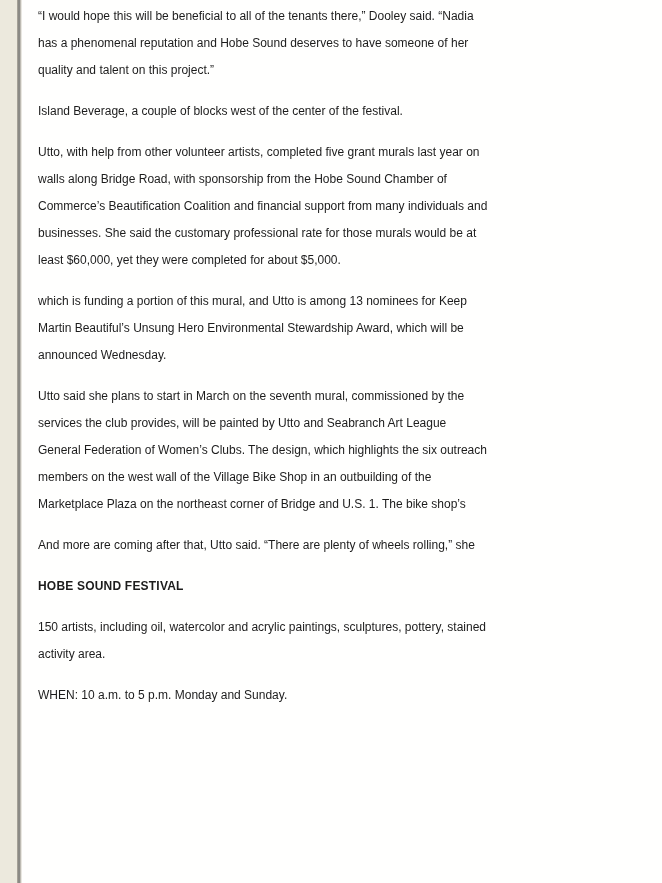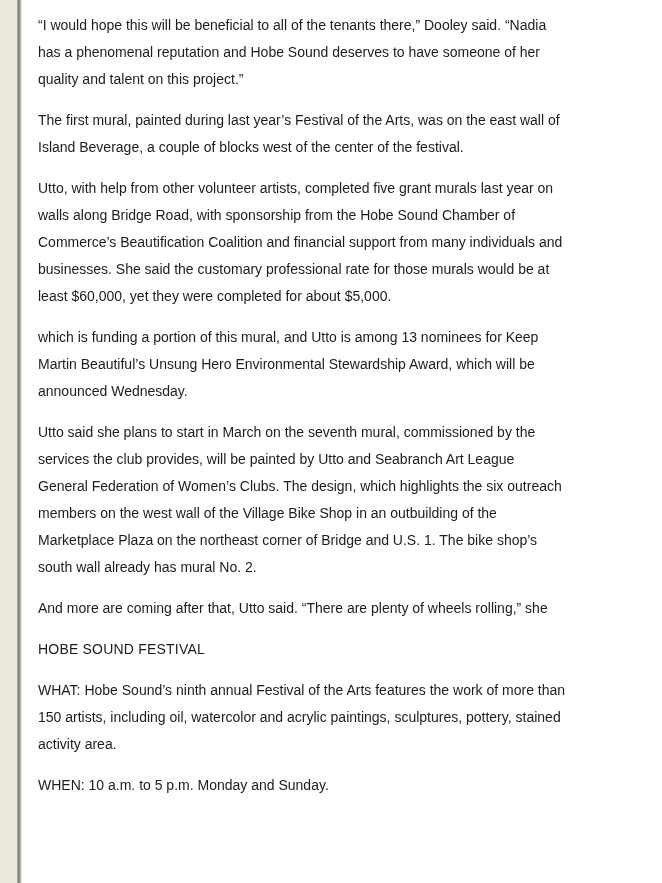--- a/index.html
+++ b/index.html
@@ -27,56 +27,55 @@
     flex: 0 0 5px;
     background: linear-gradient(to right,
       #a5a197 0px, #a5a197 1px,
       #8b8a85 1px, #8b8a85 3px,
       #bdbab2 3px, #bdbab2 4px,
       #e9e7e1 4px, #e9e7e1 5px);
   }
   .content {
     flex: 1 1 auto;
     background: #fffffe;
-    padding: 12px 18px 0 16px;
+    padding: 3px 18px 0 16px;
     font-family: "Liberation Sans", "DejaVu Sans", sans-serif;
-    font-size: 14px;
+    font-size: 12px;
     line-height: 27px;
     color: #1c1c1c;
     overflow: hidden;
   }
   .para {
     margin: 0 0 14px 0;
     padding: 0;
   }
   .line {
     display: block;
     white-space: nowrap;
   }
   .heading {
-    font-weight: 400;
+    font-weight: 700;
     letter-spacing: 0.2px;
   }
 </style>
 </head>
 <body>
 
 <div class="window">
   <div class="gutter"></div>
   <div class="border-line"></div>
   <div class="content">
 
     <p class="para">
       <span class="line">“I would hope this will be beneficial to all of the tenants there,” Dooley said. “Nadia</span>
       <span class="line">has a phenomenal reputation and Hobe Sound deserves to have someone of her</span>
       <span class="line">quality and talent on this project.”</span>
     </p>
 
     <p class="para">
-      <span class="line">The first mural, painted during last year’s Festival of the Arts, was on the east wall of</span>
       <span class="line">Island Beverage, a couple of blocks west of the center of the festival.</span>
     </p>
 
     <p class="para">
       <span class="line">Utto, with help from other volunteer artists, completed five grant murals last year on</span>
       <span class="line">walls along Bridge Road, with sponsorship from the Hobe Sound Chamber of</span>
       <span class="line">Commerce’s Beautification Coalition and financial support from many individuals and</span>
       <span class="line">businesses. She said the customary professional rate for those murals would be at</span>
       <span class="line">least $60,000, yet they were completed for about $5,000.</span>
     </p>
@@ -86,33 +85,31 @@
       <span class="line">Martin Beautiful’s Unsung Hero Environmental Stewardship Award, which will be</span>
       <span class="line">announced Wednesday.</span>
     </p>
 
     <p class="para">
       <span class="line">Utto said she plans to start in March on the seventh mural, commissioned by the</span>
       <span class="line">services the club provides, will be painted by Utto and Seabranch Art League</span>
       <span class="line">General Federation of Women’s Clubs. The design, which highlights the six outreach</span>
       <span class="line">members on the west wall of the Village Bike Shop in an outbuilding of the</span>
       <span class="line">Marketplace Plaza on the northeast corner of Bridge and U.S. 1. The bike shop’s</span>
-      <span class="line">south wall already has mural No. 2.</span>
     </p>
 
     <p class="para">
       <span class="line">And more are coming after that, Utto said. “There are plenty of wheels rolling,” she</span>
     </p>
 
     <p class="para heading">
       <span class="line">HOBE SOUND FESTIVAL</span>
     </p>
 
     <p class="para">
-      <span class="line">WHAT: Hobe Sound’s ninth annual Festival of the Arts features the work of more than</span>
       <span class="line">150 artists, including oil, watercolor and acrylic paintings, sculptures, pottery, stained</span>
       <span class="line">activity area.</span>
     </p>
 
     <p class="para">
       <span class="line">WHEN: 10 a.m. to 5 p.m. Monday and Sunday.</span>
     </p>
 
   </div>
 </div>

